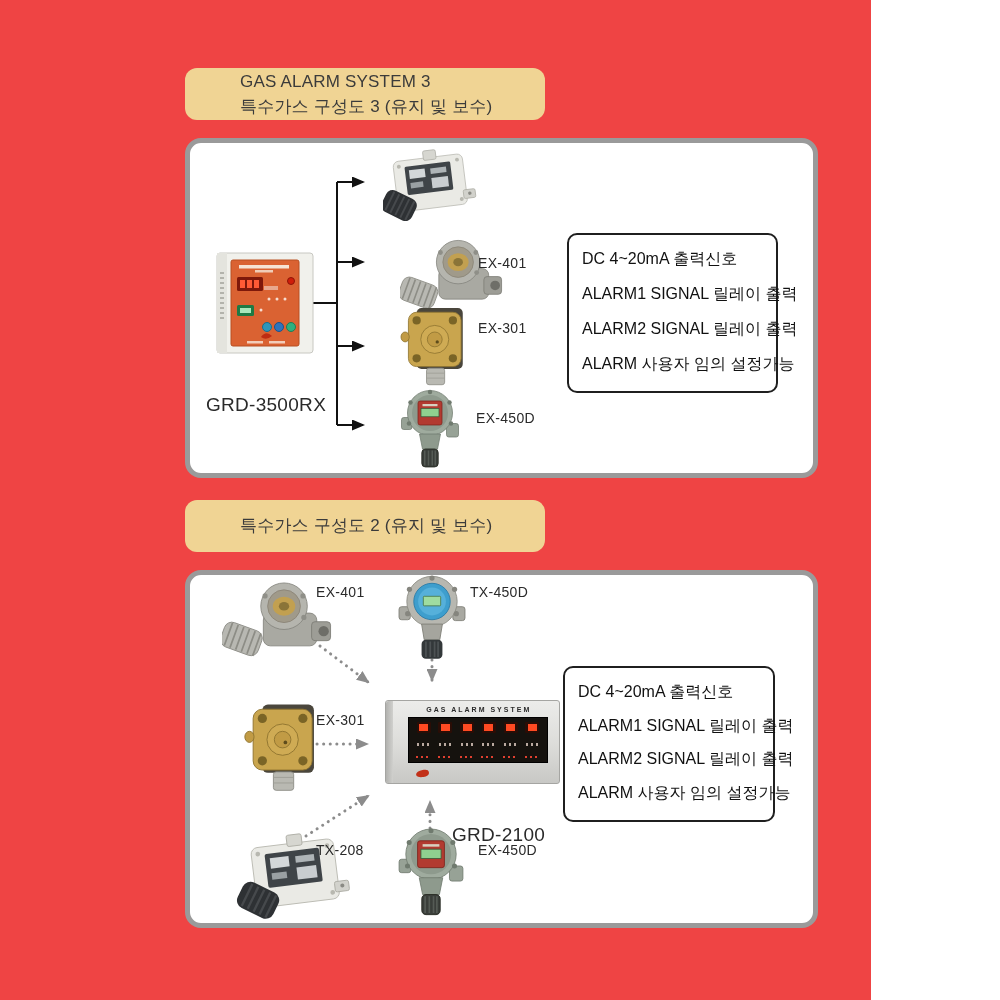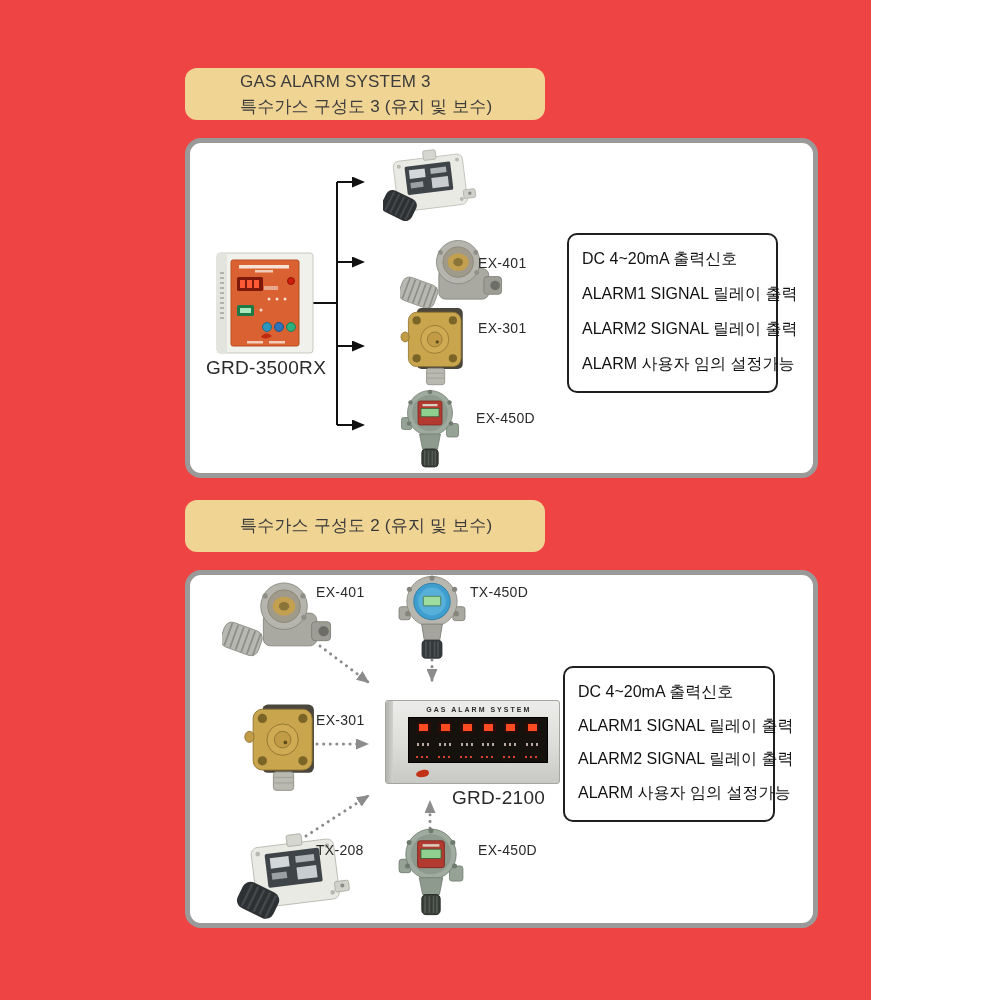--- a/index.html
+++ b/index.html
@@ -9,21 +9,21 @@
           border-radius:12px;display:flex;flex-direction:column;justify-content:center;
           padding-left:55px;box-sizing:border-box;gap:3px;}
   .header .h-line{font-size:17px;color:#3b3b3b;letter-spacing:0.2px;line-height:1.25;}
   .frame{position:absolute;left:185px;width:633px;border:5px solid #9a9a9a;border-radius:16px;
          box-sizing:border-box;background:#fff;}
   .infobox{position:absolute;border:2px solid #1f1f1f;border-radius:10px;box-sizing:border-box;
            display:flex;flex-direction:column;justify-content:space-between;
            padding:14px 8px 16px 13px;background:#fff;}
   .info-line{font-size:16px;color:#111;white-space:nowrap;}
   .dev-label{position:absolute;font-size:14px;color:#2a2a2a;white-space:nowrap;letter-spacing:0.3px;}
-  .ctrl-label{position:absolute;font-size:19px;color:#2a2a2a;white-space:nowrap;letter-spacing:0.3px;}
+  .ctrl-label{position:absolute;font-size:19px;color:#2a2a2a;white-space:nowrap;letter-spacing:0.3px;margin-top:37px;}
   .overlay{position:absolute;left:0;top:0;width:1000px;height:1000px;pointer-events:none;}
   .devbox{position:absolute;}
   
   .grd4500{position:absolute;left:385px;top:700px;width:175px;height:84px;
            background:linear-gradient(180deg,#ececea 0%,#dcdcd9 55%,#c8c8c5 100%);
            border:1px solid #a5a5a2;border-radius:3px;box-sizing:border-box;}
   .g45-edge{position:absolute;left:0;top:0;width:7px;height:100%;
             background:linear-gradient(90deg,#b2b2af,#d0d0cd);border-radius:3px 0 0 3px;}
   .g45-title{position:absolute;left:50%;top:5px;transform:translateX(-44%);
              font-size:7px;font-weight:bold;letter-spacing:2px;color:#2a2a2a;white-space:nowrap;}

